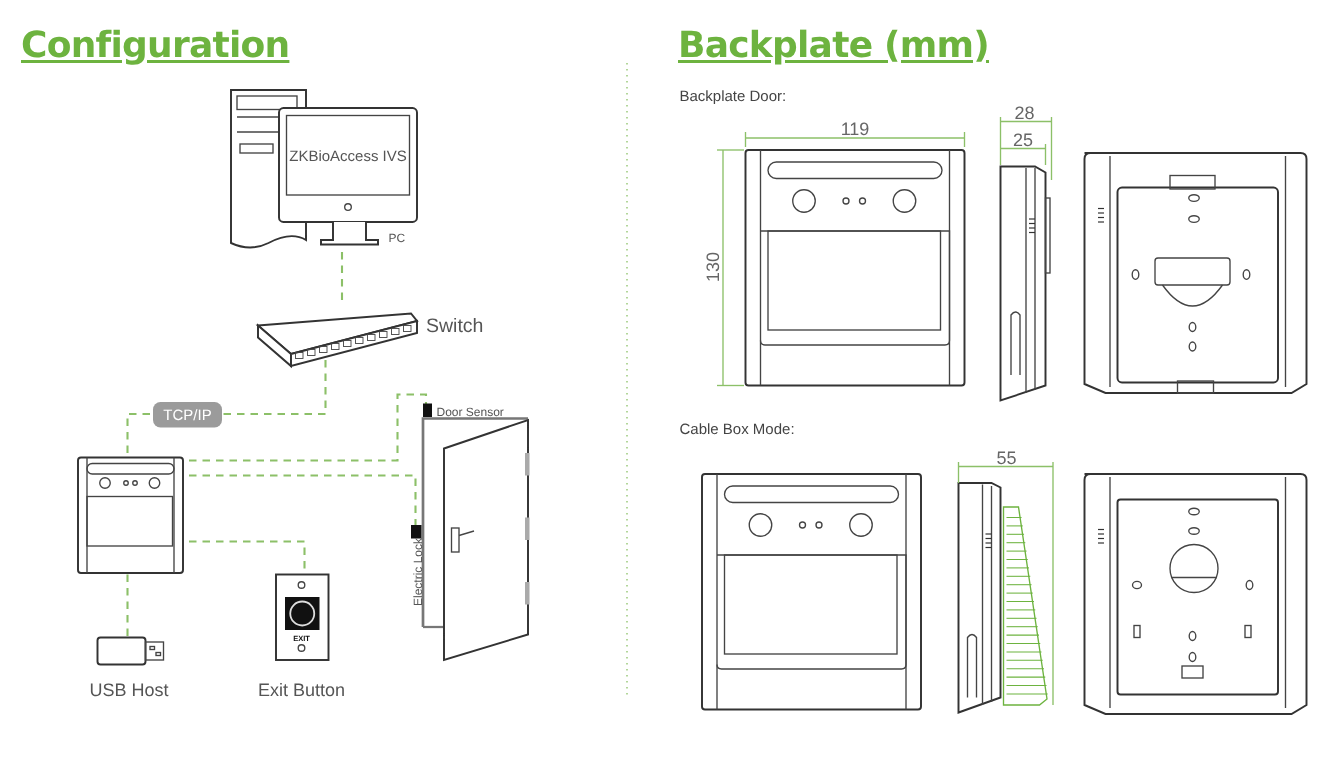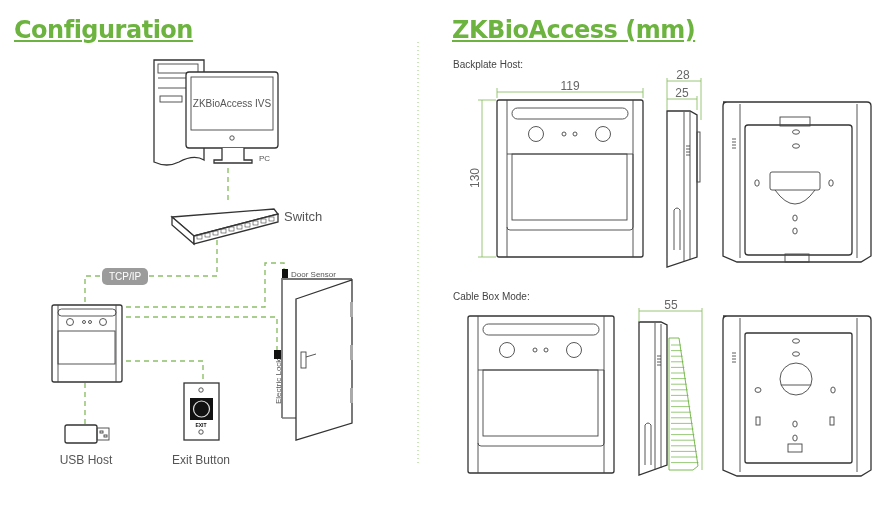--- a/index.html
+++ b/index.html
@@ -2,36 +2,36 @@
 <html><head>
 <meta charset="utf-8">
 <style>
   html, body { margin: 0; padding: 0; background: #ffffff; }
   body { width: 894px; height: 515px; position: relative; overflow: hidden; font-family: "Liberation Sans", sans-serif; }
   .title { position: absolute; font-family: "DejaVu Sans", sans-serif; font-weight: bold; color: #6db33f; font-size: 24px; letter-spacing: -0.5px; text-decoration: underline; }
   #cfg-title { left: 14px; top: 16px; }
   #dim-title { left: 452px; top: 16px; }
   .sub { position: absolute; font-size: 10px; color: #444; }
   #backplate-label { left: 453px; top: 59px; }
-  #cablebox-label { left: 453px; top: 291px; }
+  #cablebox-label { left: 453px; top: 281px; }
   svg { position: absolute; left: 0; top: 0; }
   .lbl { font-family: "Liberation Sans", sans-serif; fill: #555; }
   .dev { fill: #fff; stroke: #333; stroke-width: 1.3; }
   .thin { fill: none; stroke: #444; stroke-width: 0.9; }
   .dash { fill: none; stroke: #8cc068; stroke-width: 1.4; stroke-dasharray: 5 4; }
   .dim { fill: none; stroke: #8cc068; stroke-width: 0.9; }
   .dimt { font-family: "Liberation Sans", sans-serif; fill: #666; font-size: 12px; }
   .grn { fill: none; stroke: #6db33f; stroke-width: 0.9; }
 </style>
 </head>
 <body>
 
 <div id="cfg-title" class="title">Configuration</div>
-<div id="dim-title" class="title">ZKBioAccess (mm)</div>
-<div id="backplate-label" class="sub">Backplate Host:</div>
+<div id="dim-title" class="title">Backplate (mm)</div>
+<div id="backplate-label" class="sub">Backplate Door:</div>
 <div id="cablebox-label" class="sub">Cable Box Mode:</div>
 
 <svg width="894" height="515" viewBox="0 0 894 515">
 
   <line x1="418" y1="42" x2="418" y2="465" stroke="#9bc97a" stroke-width="1" stroke-dasharray="1 3"></line>
 
   <g>
     <line class="dash" x1="228" y1="168" x2="228" y2="200"></line>
     <polyline class="dash" points="217,240 217,276 148,276"></polyline>
     <polyline class="dash" points="100,276 85,276 85,304"></polyline>

